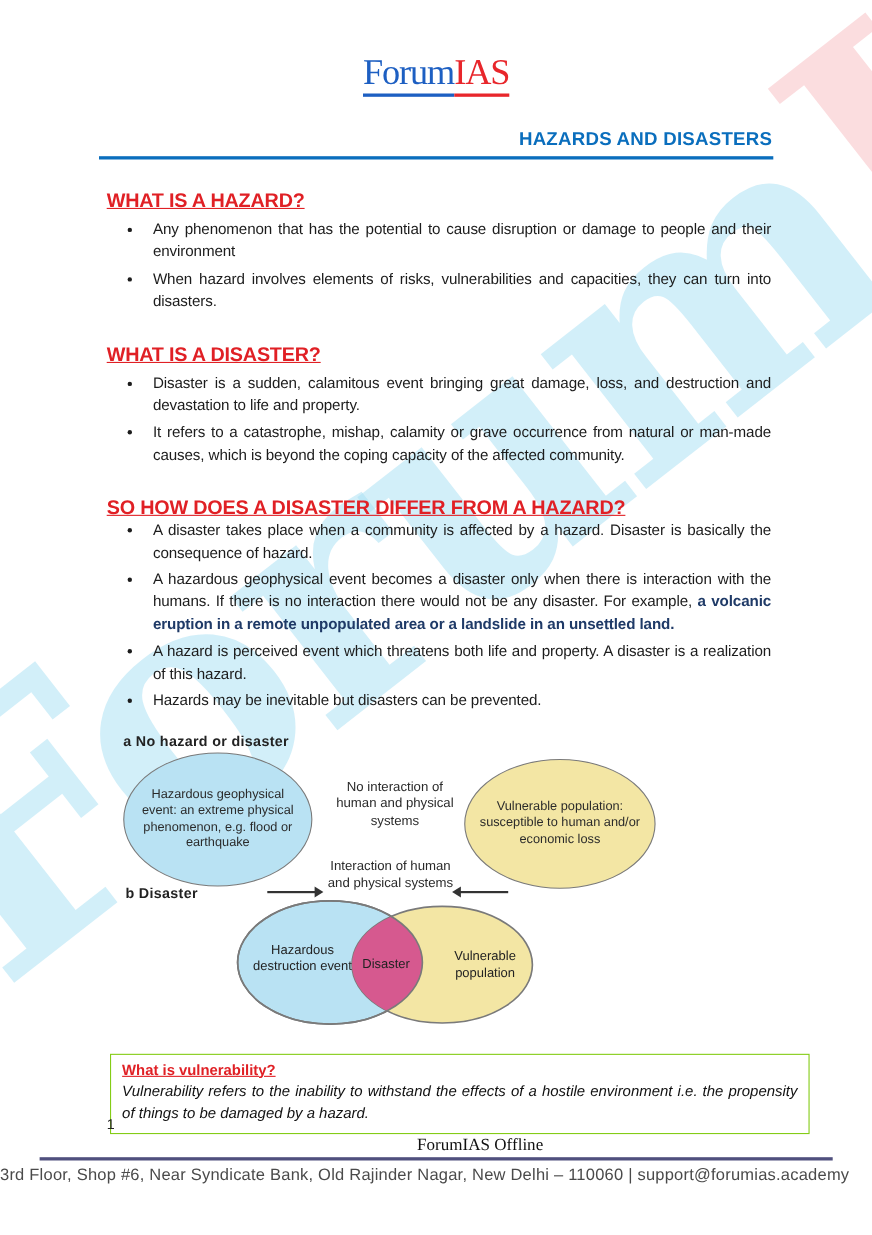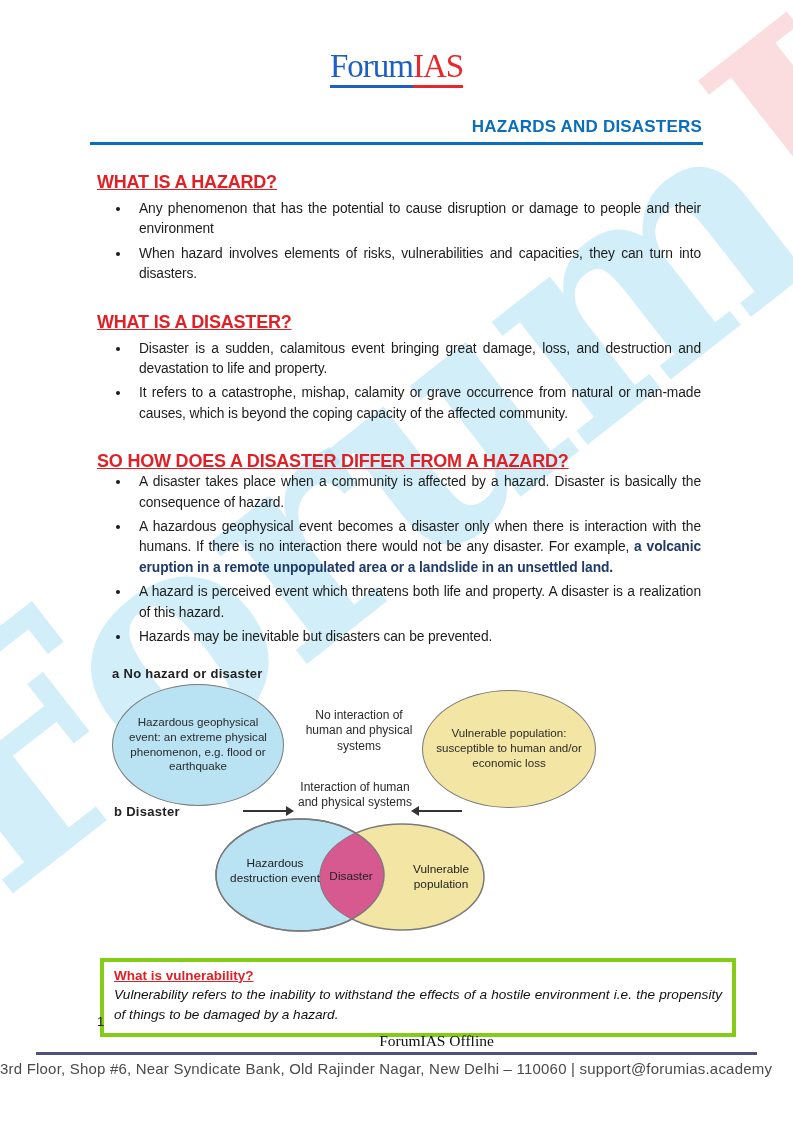--- a/index.html
+++ b/index.html
@@ -53,21 +53,21 @@
   .arr-right{left:143px;top:146px;}
   .arr-right::after{right:-7px;border-left:8px solid #333;}
   .arr-left{left:318px;top:146px;}
   .arr-left::after{left:-7px;border-right:8px solid #333;}
   .venn{position:absolute;left:112px;top:153px;}
   .venn-label{position:absolute;text-align:center;line-height:1.3;font-size:11.8px;color:#222;}
   .vl-left{left:125px;top:192px;width:100px;}
   .vl-overlap{left:216px;top:205px;width:70px;}
   .vl-right{left:298px;top:198px;width:86px;}
   
-  .vuln-box{margin:16px 57px 0 100px;border:4px solid #84cc16;padding:4px 10px 8px 10px;}
+  .vuln-box{margin:16px 57px 0 100px;border:1px solid #84cc16;padding:4px 10px 8px 10px;}
   .vuln-heading{color:#e02025;font-weight:bold;font-size:13.5px;text-decoration:underline;margin:2px 0 2px 0;}
   .vuln-text{font-style:italic;font-size:13.6px;line-height:1.5;color:#111;text-align:justify;}
   
   .page-number{position:absolute;left:97px;top:1014px;font-size:13px;color:#222;}
   .footer-brand{position:absolute;top:1032px;left:0;width:100%;text-align:center;
                 font-family:"Liberation Serif", serif;font-size:15.5px;color:#111;padding-left:40px;}
   .footer-rule{position:absolute;top:1052px;left:36px;right:36px;border-top:3px solid #50507e;}
   .footer-address{position:absolute;top:1060px;left:0;width:100%;
                   font-size:15px;color:#4a4a4a;letter-spacing:0.2px;}
 </style>

